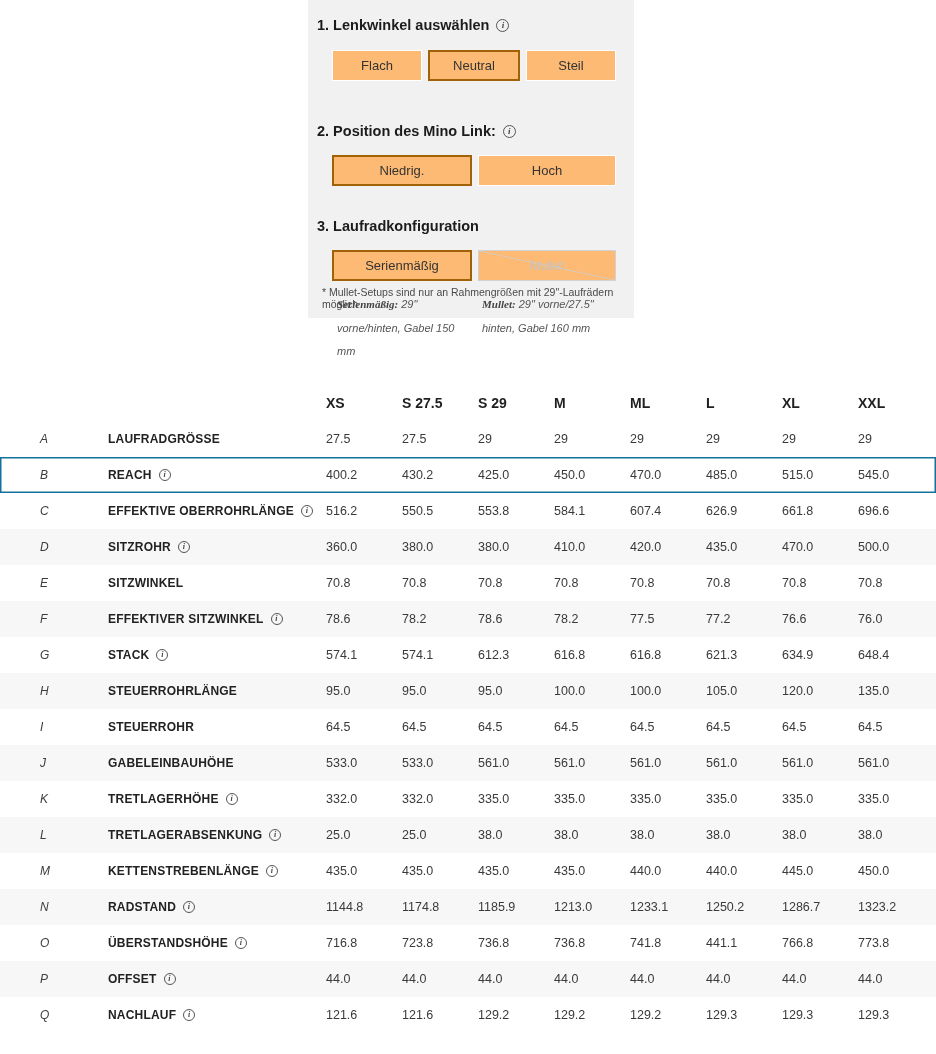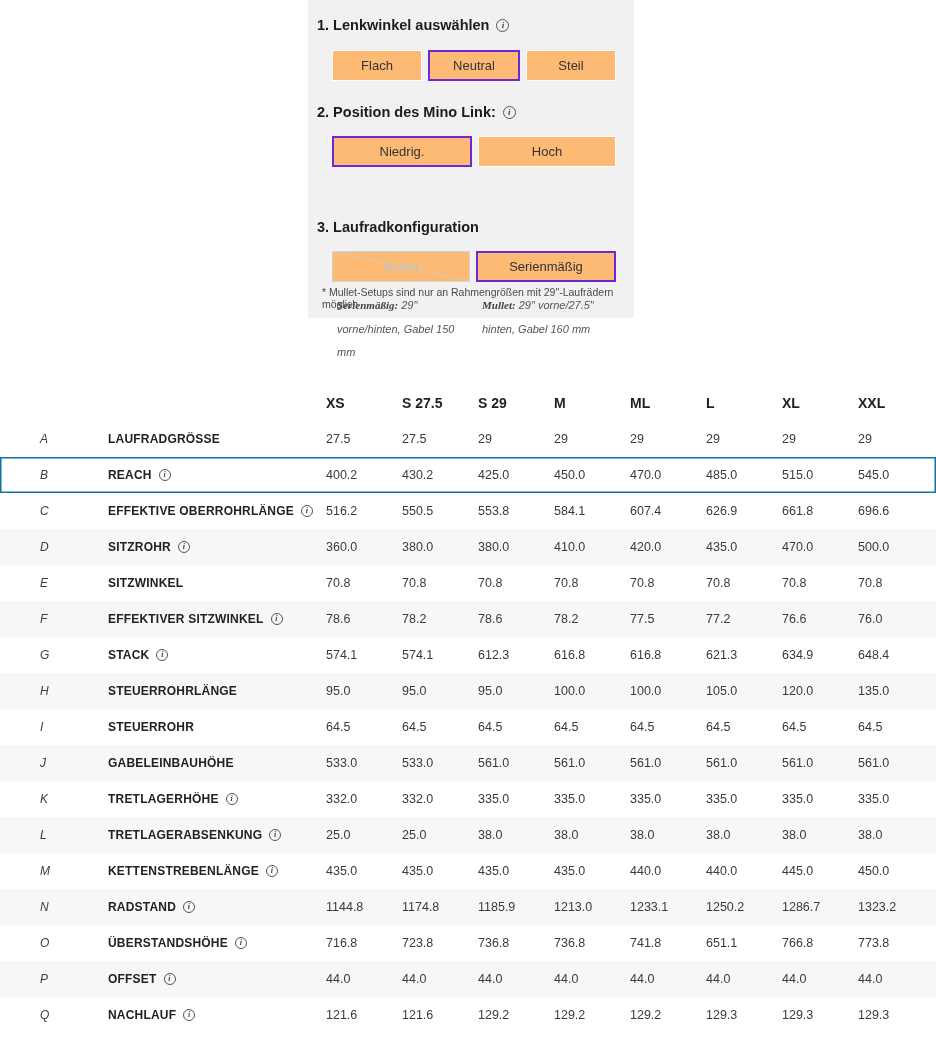--- a/index.html
+++ b/index.html
@@ -28,21 +28,21 @@
   }
   .option-group {
     margin-left:15px; width:284px; display:flex; gap:6px;
   }
   .option-btn {
     flex:1; height:31px; background:#fdba74; border:1px solid #fff;
     font-family:"Liberation Sans", sans-serif;
     font-size:13px; color:#333; display:flex; align-items:center; justify-content:center;
     cursor:pointer;
   }
-  .option-btn.selected { border:2px solid #6d28d9; }
+  .option-btn.selected { border:2px solid #a16207; }
   .option-btn.disabled {
     color:#c3c3c3; border:1px solid #d2d2d2; cursor:default;
     background-image:linear-gradient(to top right,
       transparent calc(50% - 0.7px), #cfcfcf 50%, transparent calc(50% + 0.7px));
   }
   .desc-group {
     margin-left:15px; width:284px; display:flex; gap:6px; margin-top:12px;
   }
   .desc-col {
     flex:1; padding-left:5px; font-style:italic; font-size:11px;
@@ -85,34 +85,34 @@
   <div id="panel-sections">
       <div class="section-heading" style="margin-top: 10px;">
         <span>1. Lenkwinkel auswählen</span>
         <span class="info-icon">i</span>
       </div>
       <div class="option-group" style="margin-top: 17px;">
         <button class="option-btn">Flach</button>
         <button class="option-btn selected">Neutral</button>
         <button class="option-btn">Steil</button>
       </div>
-      <div class="section-heading" style="margin-top: 23px;">
+      <div class="section-heading" style="margin-top: 42px;">
         <span>2. Position des Mino Link:</span>
         <span class="info-icon">i</span>
       </div>
       <div class="option-group" style="margin-top: 16px;">
         <button class="option-btn selected">Niedrig.</button>
         <button class="option-btn">Hoch</button>
       </div>
-      <div class="section-heading" style="margin-top: 52px;">
+      <div class="section-heading" style="margin-top: 32px;">
         <span>3. Laufradkonfiguration</span>
       </div>
       <div class="option-group" style="margin-top: 16px;">
+        <button class="option-btn selected">Serienmäßig</button>
         <button class="option-btn disabled">Mullet</button>
-        <button class="option-btn selected">Serienmäßig</button>
       </div>
       <div class="desc-group">
         <div class="desc-col"><b>Serienmäßig:</b> 29" vorne/hinten, Gabel 150 mm</div>
         <div class="desc-col"><b>Mullet:</b> 29" vorne/27.5" hinten, Gabel 160 mm</div>
       </div>
     </div>
   <div class="footnote">* Mullet-Setups sind nur an Rahmengrößen mit 29"-Laufrädern möglich</div>
 </div>
 
 <div class="geo-table">
@@ -338,21 +338,21 @@
         <div class="row-letter">O</div>
         <div class="row-label">
           <span>ÜBERSTANDSHÖHE</span>
           <span class="info-icon">i</span>
         </div>
         <div class="cell-value">716.8</div>
         <div class="cell-value">723.8</div>
         <div class="cell-value">736.8</div>
         <div class="cell-value">736.8</div>
         <div class="cell-value">741.8</div>
-        <div class="cell-value">651.1</div>
+        <div class="cell-value">441.1</div>
         <div class="cell-value">766.8</div>
         <div class="cell-value">773.8</div>
       </div>
       <div class="geo-grid-row geo-row striped">
         <div class="row-letter">P</div>
         <div class="row-label">
           <span>OFFSET</span>
           <span class="info-icon">i</span>
         </div>
         <div class="cell-value">44.0</div>

